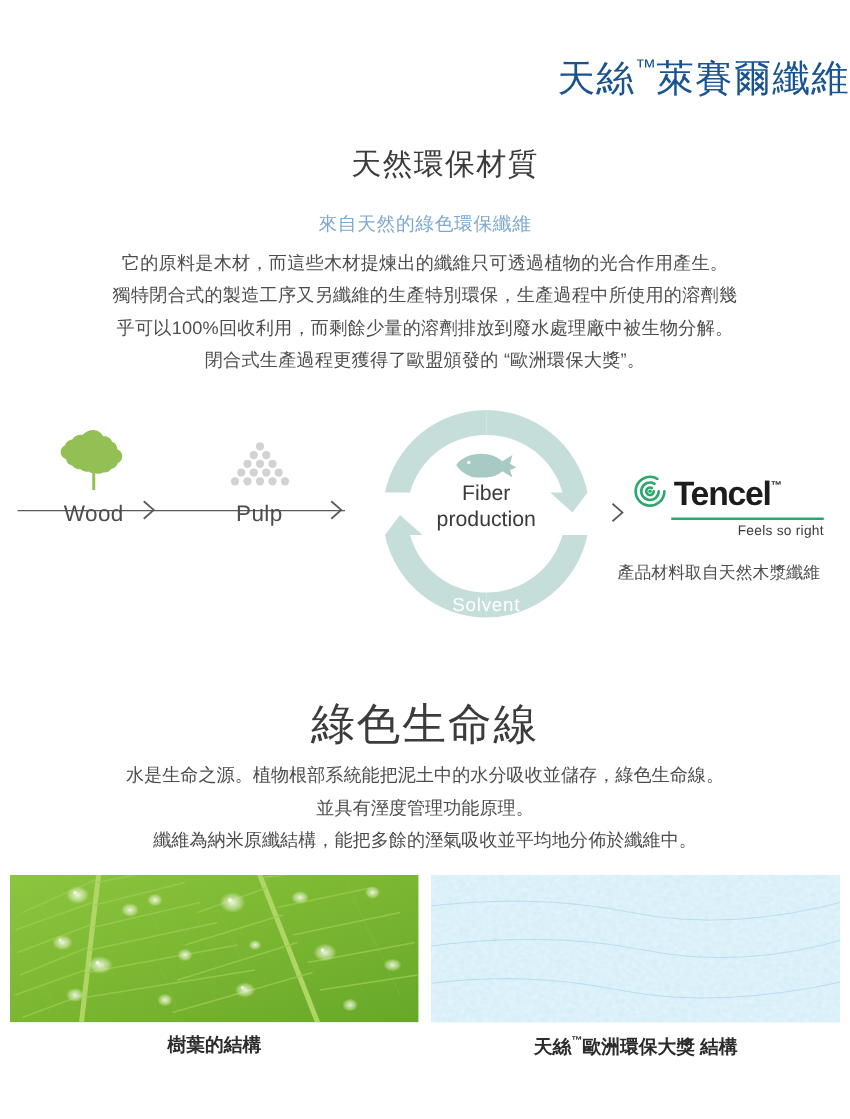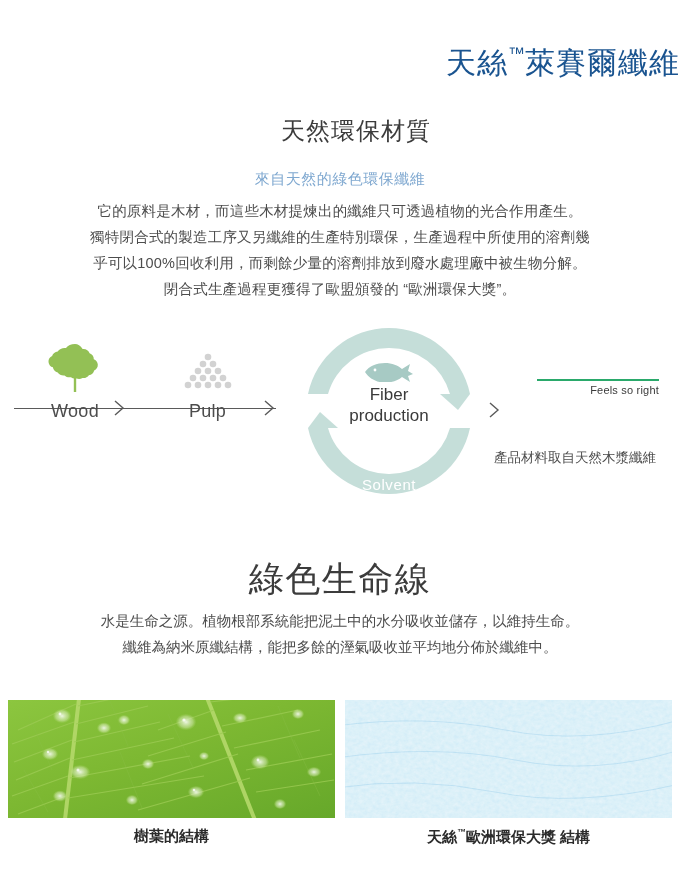--- a/index.html
+++ b/index.html
@@ -328,31 +328,45 @@
         </g>
       </svg>
     </div>
     <div class="cycle-center">
       <div>Fiber</div>
       <div>production</div>
     </div>
   </div>
 
   <div class="tencel">
+    <div class="tencel-row">
+      <span>
+        <svg width="30" height="30" viewBox="0 0 30 30">
+          <g fill="none" stroke="#2aa96b" stroke-width="2.1" stroke-linecap="round">
+            <path d="M26.5 15a11.5 11.5 0 1 1-5.6-9.9"></path>
+            <path d="M22 15a7 7 0 1 1-3.4-6"></path>
+            <path d="M18 15a3 3 0 1 1-1.5-2.6"></path>
+          </g>
+          <circle cx="15" cy="15" r="1.4" fill="#2aa96b"></circle>
+        </svg>
+      </span>
+      <span class="tencel-word"><span>Tencel</span><span class="tm">™</span></span>
+    </div>
     <div class="tencel-rule"></div>
     <div class="tencel-tag">Feels so right</div>
   </div>
 
   <div class="tencel-caption">產品材料取自天然木漿纖維</div>
 </div>
 
 <div class="sec2-title">綠色生命線</div>
 
 <div class="sec2-copy">
-  <p>水是生命之源。植物根部系統能把泥土中的水分吸收並儲存，以維持生命。</p>
+  <p>水是生命之源。植物根部系統能把泥土中的水分吸收並儲存，綠色生命線。</p>
+  <p>並具有溼度管理功能原理。</p>
   <p>纖維為納米原纖結構，能把多餘的溼氣吸收並平均地分佈於纖維中。</p>
 </div>
 
 <div class="photos">
 
   <div class="photo">
     <svg viewBox="0 0 327 118" preserveAspectRatio="none">
       <defs>
         <linearGradient id="lf" x1="0" y1="0" x2="1" y2="1">
           <stop offset="0%" stop-color="#8cc63f"></stop>

